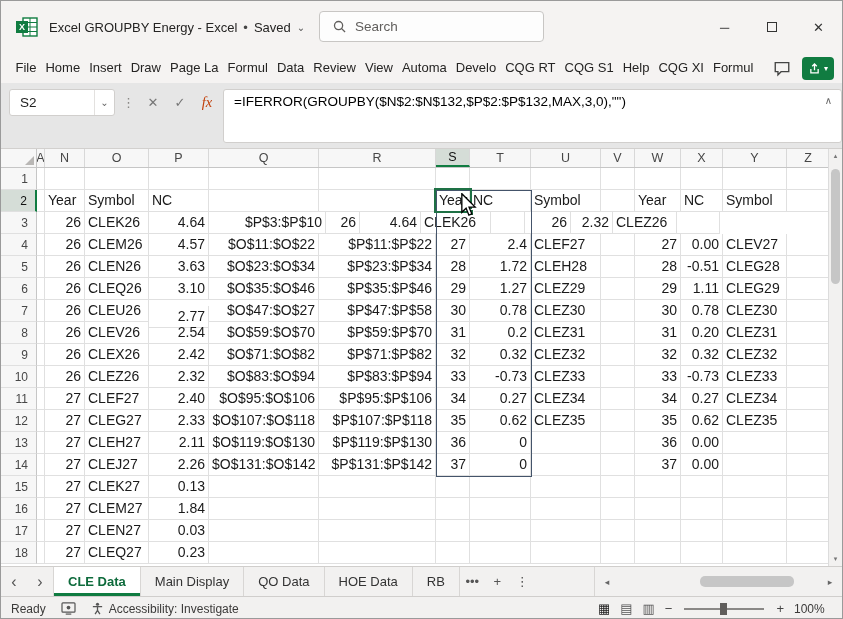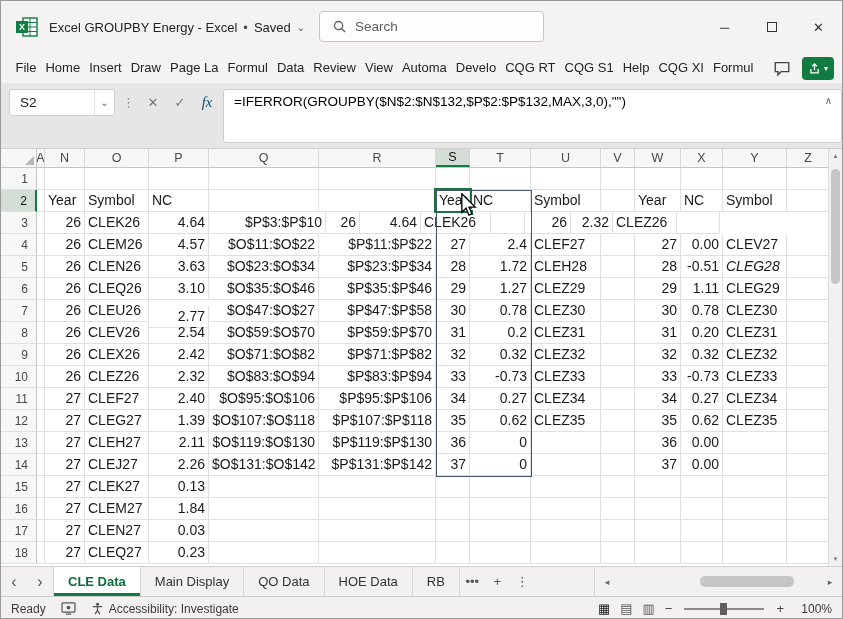--- a/index.html
+++ b/index.html
@@ -34,21 +34,21 @@
 
   
   .fbar { height:65px; background:#e6e6e6; flex-shrink:0; display:flex; align-items:flex-start;
           padding:6px 0 0 8px; gap:5px; }
   .namebox { width:106px; height:27px; background:#fff; border:1px solid #d1cfcd; border-radius:3px;
              display:flex; align-items:center; font-size:13.5px; padding-left:10px; color:#222; }
   .nb-chev { margin-left:auto; width:20px; text-align:center; color:#666; font-size:10px;
              border-left:1px solid #e3e1df; line-height:25px; }
   .dots { color:#8a8886; line-height:27px; font-size:13px; padding:0 2px; }
   .fbtn { width:22px; height:27px; line-height:27px; text-align:center; color:#777; font-size:13px; }
-  .fbtn.fx { font-style:italic; font-family:"Liberation Serif", serif; font-size:14.5px; color:#0c4a6e; }
+  .fbtn.fx { font-style:italic; font-family:"Liberation Serif", serif; font-size:14.5px; color:#c2410c; }
   .fbox { flex:1; background:#fff; border:1px solid #d1cfcd; border-radius:3px; height:54px;
           display:flex; align-items:flex-start; padding:4px 26px 0 10px; font-size:13.5px;
           position:relative; color:#000; }
   .ftext { white-space:nowrap; overflow:hidden; }
   .fcollapse { position:absolute; right:9px; top:5px; color:#666; font-size:10px; }
 
   
   .sheet { position:relative; height:418px; background:#fff; overflow:hidden; flex-shrink:0;
            border-top:1px solid #d2d0ce; }
   .hdr-row { display:flex; height:19px; background:#f7f7f7; border-bottom:1px solid #c6c6c6; }
@@ -101,21 +101,21 @@
   .statusbar { height:24px; background:#f2f1f0; border-top:1px solid #d0cecc; flex-shrink:0;
                display:flex; align-items:center; font-size:12px; color:#3b3a39; padding:0 10px; }
   .sb-left { display:flex; align-items:center; gap:15px; }
   .sb-right { margin-left:auto; display:flex; align-items:center; gap:10px; }
   .view-ic { font-size:13px; color:#555; line-height:1; }
   .view-ic.first { color:#222; }
   .zoom-glyph { font-size:13px; color:#444; }
   .zoom-track { width:80px; height:2px; background:#8a8886; position:relative; margin:0 2px; }
   .zoom-tick  { position:absolute; left:50%; top:-3px; width:1px; height:8px; background:#8a8886; }
   .zoom-thumb { position:absolute; left:45%; top:-5px; width:7px; height:12px; background:#605e5c; }
-  .zoom-pct { width:38px; text-align:right; color:#3b3a39; }
+  .zoom-pct { width:38px; color:#3b3a39; }
   svg { display:block; }
 </style>
 </head>
 <body>
 
 <div class="window">
 
   <div class="titlebar">
     <div class="excel-logo">
       <svg viewBox="0 0 24 24" width="24" height="24">
@@ -298,21 +298,21 @@
           <div class="cell" style="width: 64px;">CLEN26</div>
           <div class="cell num" style="width: 60px;">3.63</div>
           <div class="cell num" style="width: 110px;">$O$23:$O$34</div>
           <div class="cell num" style="width: 117px;">$P$23:$P$34</div>
           <div class="cell num" style="width: 34px;">28</div>
           <div class="cell num" style="width: 61px;">1.72</div>
           <div class="cell" style="width: 70px;">CLEH28</div>
           <div class="cell" style="width: 34px;"></div>
           <div class="cell num" style="width: 46px;">28</div>
           <div class="cell num" style="width: 42px;">-0.51</div>
-          <div class="cell" style="width: 64px; font-style: italic;">CLEG28</div>
+          <div class="cell" style="width: 64px;">CLEG28</div>
           <div class="cell" style="width: 43px;"></div>
         </div>
         <div class="grow">
           <div class="row-h">6</div>
           <div class="cell" style="width: 8px;"></div>
           <div class="cell num" style="width: 40px;">26</div>
           <div class="cell" style="width: 64px;">CLEQ26</div>
           <div class="cell num" style="width: 60px;">3.10</div>
           <div class="cell num" style="width: 110px;">$O$35:$O$46</div>
           <div class="cell num" style="width: 117px;">$P$35:$P$46</div>
@@ -408,21 +408,21 @@
           <div class="cell num" style="width: 46px;">34</div>
           <div class="cell num" style="width: 42px;">0.27</div>
           <div class="cell" style="width: 64px;">CLEZ34</div>
           <div class="cell" style="width: 43px;"></div>
         </div>
         <div class="grow">
           <div class="row-h">12</div>
           <div class="cell" style="width: 8px;"></div>
           <div class="cell num" style="width: 40px;">27</div>
           <div class="cell" style="width: 64px;">CLEG27</div>
-          <div class="cell num" style="width: 60px;">1.39</div>
+          <div class="cell num" style="width: 60px;">2.33</div>
           <div class="cell num" style="width: 110px;">$O$107:$O$118</div>
           <div class="cell num" style="width: 117px;">$P$107:$P$118</div>
           <div class="cell num" style="width: 34px;">35</div>
           <div class="cell num" style="width: 61px;">0.62</div>
           <div class="cell" style="width: 70px;">CLEZ35</div>
           <div class="cell" style="width: 34px;"></div>
           <div class="cell num" style="width: 46px;">35</div>
           <div class="cell num" style="width: 42px;">0.62</div>
           <div class="cell" style="width: 64px;">CLEZ35</div>
           <div class="cell" style="width: 43px;"></div>

